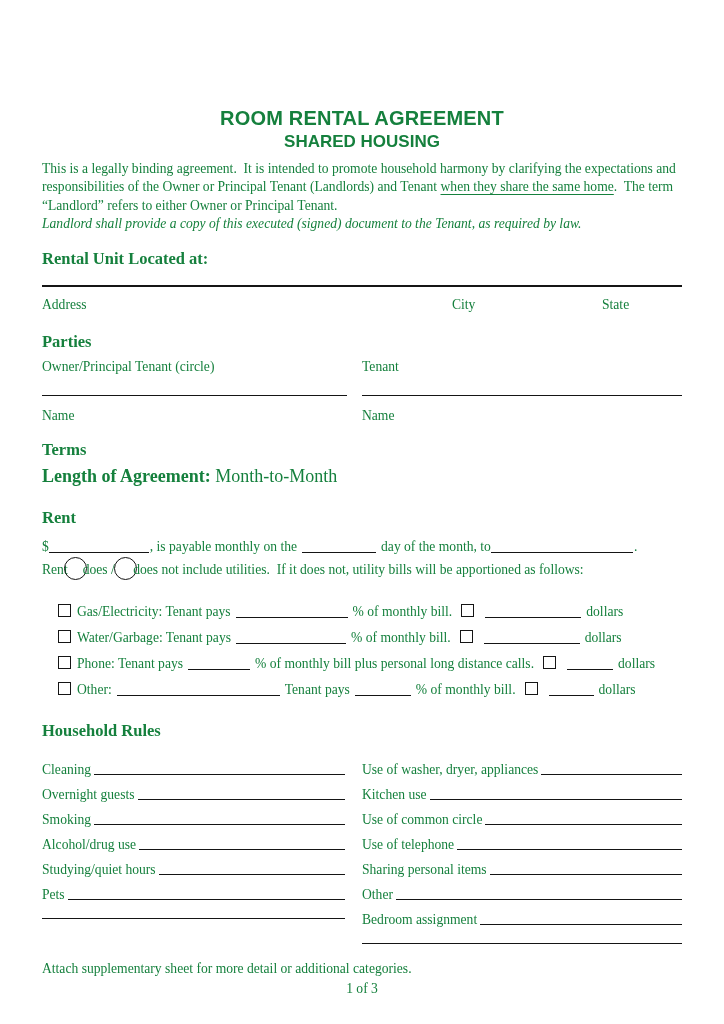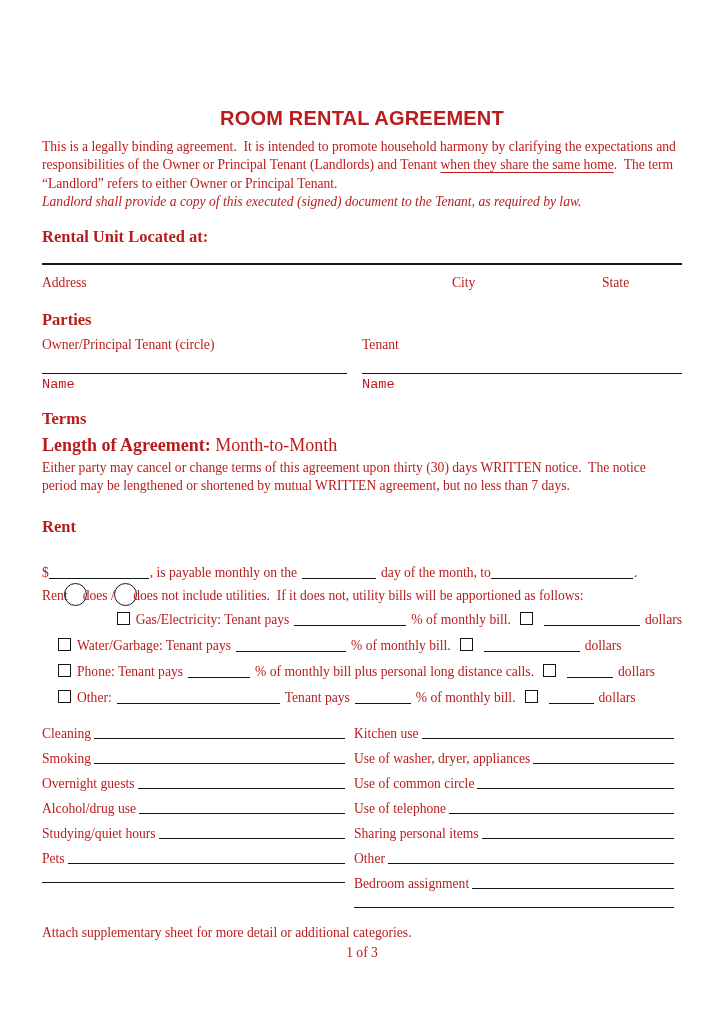--- a/index.html
+++ b/index.html
@@ -1,17 +1,17 @@
 <!DOCTYPE html>
 <html><head>
 <meta charset="utf-8">
 <style>
   html,body{margin:0;padding:0;background:#e8e8e8;}
   .page{position:relative;width:724px;height:1024px;background:#ffffff;margin:0 auto;
-        font-family:"Liberation Serif", serif;color:#b91c1c;overflow:hidden;}
+        font-family:"Liberation Serif", serif;color:#15803d;overflow:hidden;}
   .content{position:absolute;left:42px;top:0;width:640px;}
 
   .doc-title{margin-top:106px;text-align:center;font-family:"Liberation Sans",sans-serif;
              font-weight:900;font-size:20px;line-height:24px;letter-spacing:.2px;}
   .doc-subtitle{text-align:center;font-family:"Liberation Sans",sans-serif;
                 font-weight:900;font-size:17px;line-height:20px;margin-top:2px;}
 
   .intro{margin-top:8px;font-size:13.6px;line-height:18.4px;white-space:pre-wrap;}
   .intro2{font-size:13.6px;line-height:18.4px;font-style:italic;}
   .u{text-decoration:underline;text-underline-offset:3px;text-decoration-thickness:1px;}
@@ -26,59 +26,60 @@
   .line-full{border-top:2px solid #151515;margin-top:16px;}
   .addr-row{position:relative;height:18px;margin-top:10px;font-size:13.6px;}
   .addr-row .city{position:absolute;left:410px;}
   .addr-row .state{position:absolute;left:560px;}
 
   .party-row{position:relative;height:18px;margin-top:7px;font-size:13.6px;}
   .pos-r{position:absolute;left:320px;}
   .party-lines{position:relative;height:2px;margin-top:18px;}
   .pl-left{position:absolute;left:0;width:305px;border-top:1.6px solid #151515;}
   .pl-right{position:absolute;left:320px;width:320px;border-top:1.6px solid #151515;}
-  .name-row{position:relative;height:18px;margin-top:2px;font-size:13.6px;font-family:Liberation Mono, monospace;}
+  .name-row{position:relative;height:18px;margin-top:11px;font-size:13.6px;}
 
   .length-line{margin-top:7px;font-size:18px;line-height:19px;}
   .notice{margin-top:4px;font-size:13.6px;line-height:18.4px;white-space:pre-wrap;}
 
-  .rent-line1{margin-top:27px;font-size:13.6px;line-height:18px;white-space:pre-wrap;}
+  .rent-line1{margin-top:10px;font-size:13.6px;line-height:18px;white-space:pre-wrap;}
   .rent-line2{margin-top:1px;font-size:13.6px;line-height:21px;white-space:pre-wrap;}
   .blank{display:inline-block;border-bottom:1.2px solid #151515;height:13px;vertical-align:-2px;margin:0 5px;}
   .blank.tight{margin:0 1px 0 0;}
   .b100{width:100px}.b74{width:74px}.b142{width:142px}
   .b112{width:112px}.b110{width:110px}.b96{width:96px}
   .b62{width:62px}.b46{width:46px}.b163{width:163px}.b56{width:56px}.b45{width:45px}
   .circle{display:inline-block;width:21px;height:21px;border:1.6px solid #151515;border-radius:50%;
           vertical-align:-6px;margin:0 -4px;background:transparent;}
   .cb{display:inline-block;width:11px;height:11px;border:1.3px solid #151515;vertical-align:-1px;margin-right:6px;background:#fff;}
   .cb2{margin-left:9px;}
   .util-row{margin-left:16px;height:26px;line-height:26px;font-size:13.6px;white-space:pre-wrap;}
-  .util-first{margin-top:1px;text-align:right;}
+  .util-first{margin-top:19px;}
 
-  .rules-grid{display:flex;gap:9px;margin-top:7px;}
+  .rules-grid{display:flex;gap:17px;margin-top:13px;}
   .col-l{width:303px;}
   .col-r{width:320px;}
   .rule-row{display:flex;height:25px;align-items:flex-end;font-size:13.6px;}
   .rule-row .lbl{line-height:17px;padding-bottom:1px;white-space:pre;}
   .rule-row .fill{flex:1;border-bottom:1.3px solid #151515;margin-bottom:4px;margin-left:3px;}
   .rule-row.empty{height:19px;}
   .rule-row.empty .fill{margin-left:0;border-bottom-width:1.6px;}
 
   .attach{font-size:13.6px;line-height:18px;margin-top:12px;}
   .pagenum{text-align:center;font-size:13.6px;margin-top:3px;}
   .bold{font-weight:bold;}
 </style>
 </head>
 <body>
 
 <div class="page">
   <div class="content">
 
     <div class="doc-title">ROOM RENTAL AGREEMENT</div>
+    <div class="doc-subtitle">SHARED HOUSING</div>
 
     <div class="intro"><span>This is a legally binding agreement.  It is intended to promote household harmony by clarifying the expectations and responsibilities of the Owner or Principal Tenant (Landlords) and Tenant </span><span class="u">when they share the same home</span><span>.  The term “Landlord” refers to either Owner or Principal Tenant.</span></div>
     <div class="intro2">Landlord shall provide a copy of this executed (signed) document to the Tenant, as required by law.</div>
 
     <div class="sec-h h-rental">Rental Unit Located at:</div>
     <div class="line-full"></div>
     <div class="addr-row">
       <span>Address</span>
       <span class="city">City</span>
       <span class="state">State</span>
@@ -96,68 +97,68 @@
     <div class="name-row">
       <span>Name</span>
       <span class="pos-r">Name</span>
     </div>
 
     <div class="sec-h h-terms">Terms</div>
     <div class="length-line">
       <span class="bold">Length of Agreement:</span>
       <span>Month-to-Month</span>
     </div>
-    <div class="notice">Either party may cancel or change terms of this agreement upon thirty (30) days WRITTEN notice.  The notice period may be lengthened or shortened by mutual WRITTEN agreement, but no less than 7 days.</div>
 
     <div class="sec-h h-rent">Rent</div>
     <div class="rent-line1"><span>$</span><span class="blank b100 tight"></span><span>, is payable monthly on the</span><span class="blank b74"></span><span>day of the month, to</span><span class="blank b142 tight"></span><span>.</span></div>
     <div class="rent-line2"><span>Rent</span><span class="circle"></span><span>does / </span><span class="circle"></span><span>does not include utilities.  If it does not, utility bills will be apportioned as follows:</span></div>
 
     <div class="util-row util-first"><span class="cb"></span><span>Gas/Electricity: Tenant pays</span><span class="blank b112"></span><span>% of monthly bill.</span><span class="cb cb2"></span><span class="blank b96"></span><span>dollars</span></div>
     <div class="util-row"><span class="cb"></span><span>Water/Garbage: Tenant pays</span><span class="blank b110"></span><span>% of monthly bill.</span><span class="cb cb2"></span><span class="blank b96"></span><span>dollars</span></div>
     <div class="util-row"><span class="cb"></span><span>Phone: Tenant pays</span><span class="blank b62"></span><span>% of monthly bill plus personal long distance calls.</span><span class="cb cb2"></span><span class="blank b46"></span><span>dollars</span></div>
     <div class="util-row"><span class="cb"></span><span>Other:</span><span class="blank b163"></span><span>Tenant pays</span><span class="blank b56"></span><span>% of monthly bill.</span><span class="cb cb2"></span><span class="blank b45"></span><span>dollars</span></div>
 
+    <div class="sec-h h-rules">Household Rules</div>
     <div class="rules-grid">
       <div class="col-l">
         <div class="rule-row">
             <span class="lbl">Cleaning</span>
             <div class="fill"></div>
           </div>
         <div class="rule-row">
-            <span class="lbl">Smoking</span>
+            <span class="lbl">Overnight guests</span>
             <div class="fill"></div>
           </div>
         <div class="rule-row">
-            <span class="lbl">Overnight guests</span>
+            <span class="lbl">Smoking</span>
             <div class="fill"></div>
           </div>
         <div class="rule-row">
             <span class="lbl">Alcohol/drug use</span>
             <div class="fill"></div>
           </div>
         <div class="rule-row">
             <span class="lbl">Studying/quiet hours</span>
             <div class="fill"></div>
           </div>
         <div class="rule-row">
             <span class="lbl">Pets</span>
             <div class="fill"></div>
           </div>
         <div class="rule-row empty">
             <div class="fill"></div>
           </div>
       </div>
       <div class="col-r">
         <div class="rule-row">
-            <span class="lbl">Kitchen use</span>
+            <span class="lbl">Use of washer, dryer, appliances</span>
             <div class="fill"></div>
           </div>
         <div class="rule-row">
-            <span class="lbl">Use of washer, dryer, appliances</span>
+            <span class="lbl">Kitchen use</span>
             <div class="fill"></div>
           </div>
         <div class="rule-row">
             <span class="lbl">Use of common circle</span>
             <div class="fill"></div>
           </div>
         <div class="rule-row">
             <span class="lbl">Use of telephone</span>
             <div class="fill"></div>
           </div>

